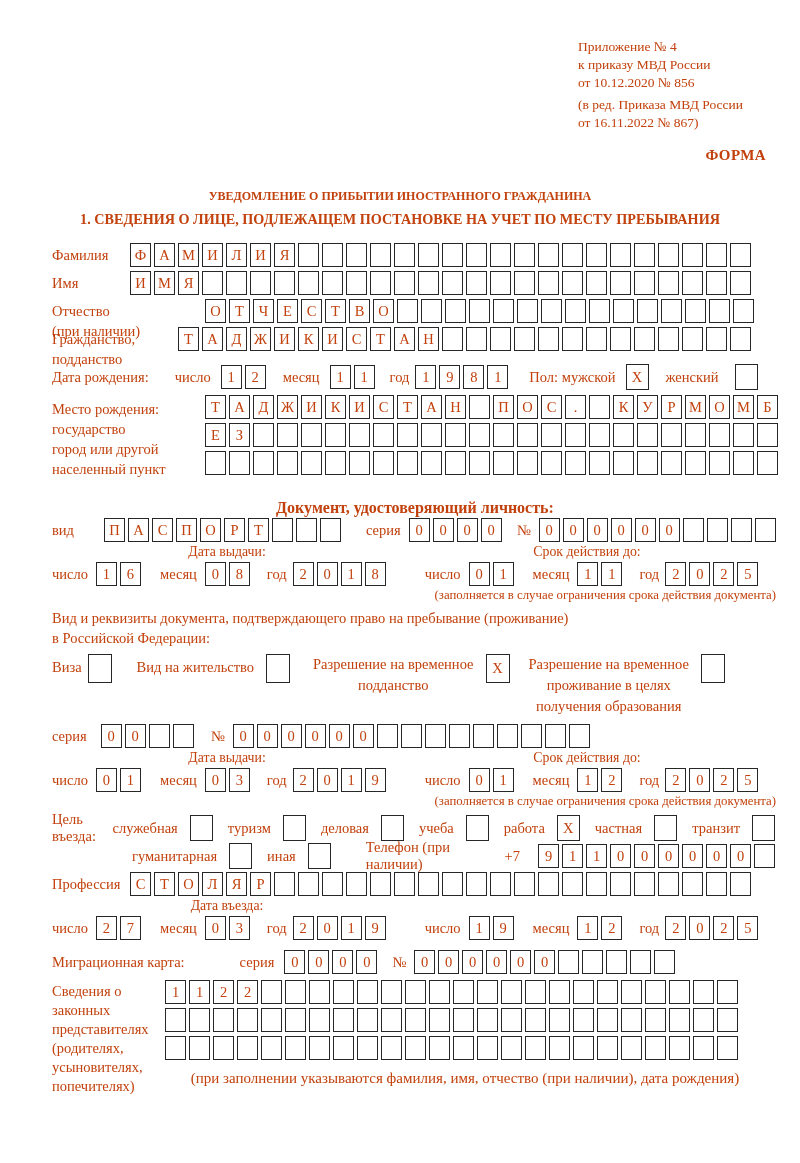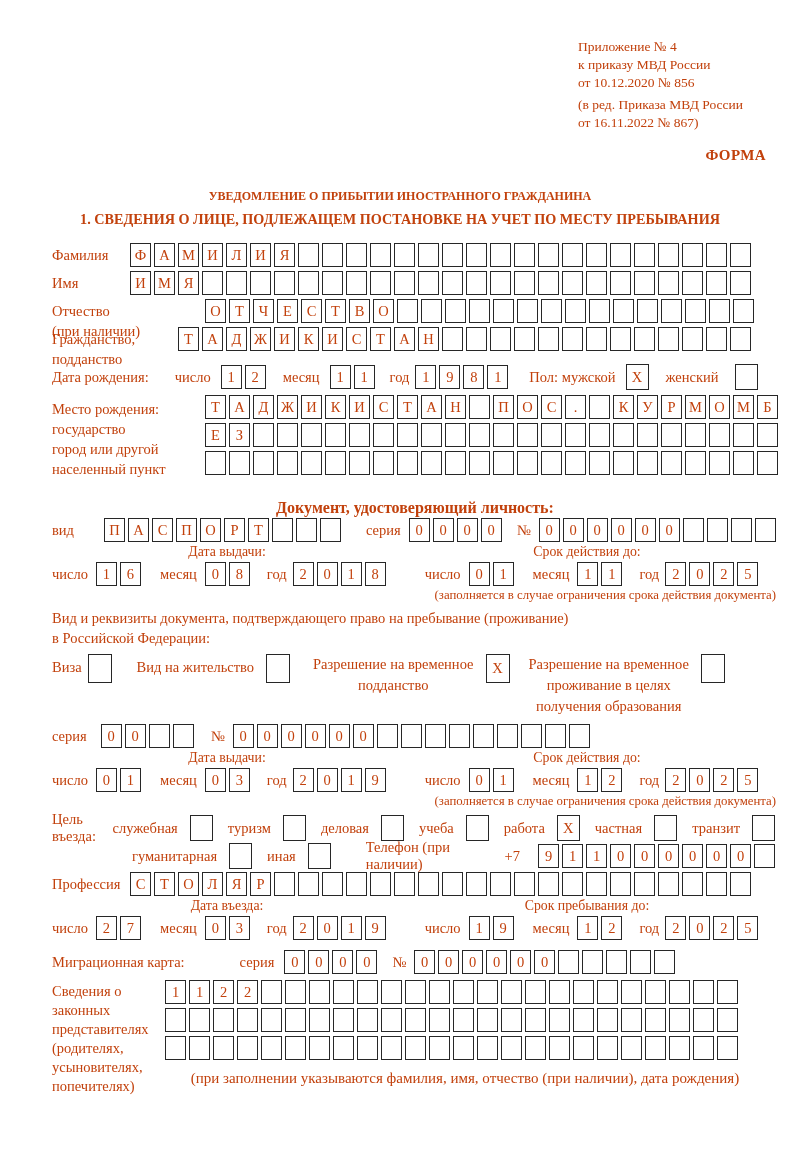--- a/index.html
+++ b/index.html
@@ -584,21 +584,20 @@
           <span class="cell"></span>
           <span class="cell"></span>
           <span class="cell"></span>
           <span class="cell"></span>
           <span class="cell"></span>
         </span>
     </div>
 
     <div class="dhead">
       <span class="dh1">Дата въезда:</span>
-      <span class="dh2">Срок пребывания до:</span>
     </div>
 
     <div class="row">
       <span>число</span>
       <span class="cells m8">
           <span class="cell">2</span>
           <span class="cell">7</span>
         </span>
       <span class="m16">месяц</span>
       <span class="cells m8">

